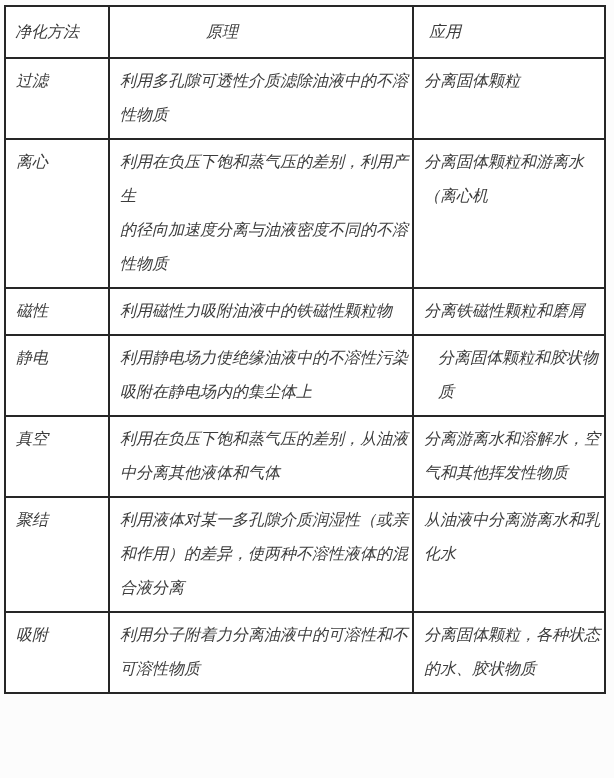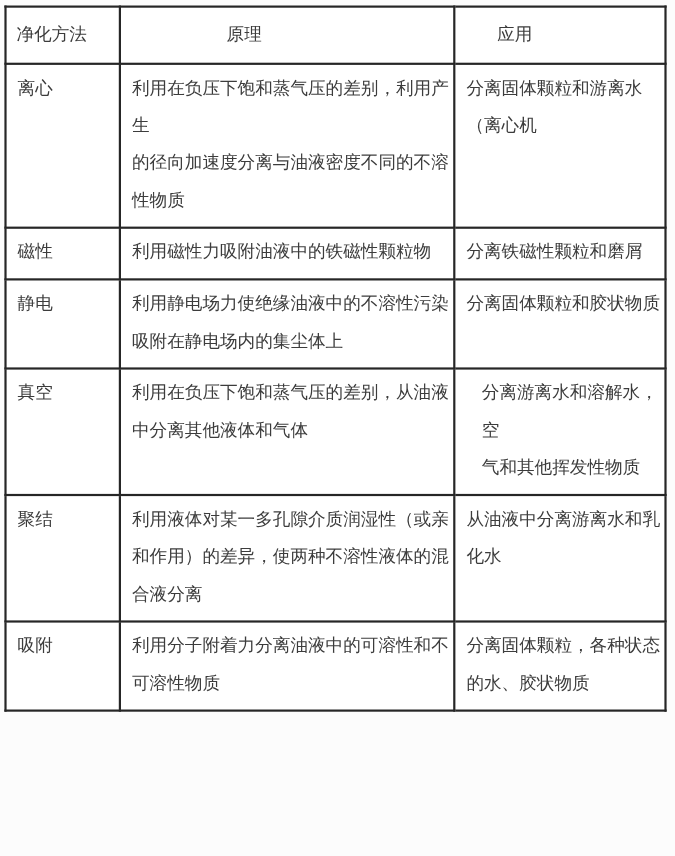--- a/index.html
+++ b/index.html
@@ -31,33 +31,34 @@
   table.purification td {
     border: 2px solid #262626;
     font-size: 16px;
     line-height: 34px;
     font-weight: normal;
     text-align: left;
     vertical-align: top;
     white-space: pre-line;
     overflow: hidden;
     box-sizing: border-box;
+    font-style: italic;
   }
   table.purification th {
     height: 52px;
     vertical-align: middle;
     padding: 0 4px 0 9px;
   }
   
   table.purification th.h-principle {
     padding-left: 96px;
   }
   
   table.purification th.h-application {
-    padding-left: 38px;
+    padding-left: 15px;
   }
   table.purification td {
     padding: 5px 4px 6px 10px;
   }
   
   table.purification tbody tr:nth-child(4) td {
     height: 38px;
   }
   
   table.purification tbody tr:nth-child(4) td:nth-child(3) {
@@ -76,20 +77,26 @@
       <col class="c-application">
     </colgroup>
     <thead>
       <tr>
         <th class="h-method">净化方法</th>
         <th class="h-principle">原理</th>
         <th class="h-application">应用</th>
       </tr>
     </thead>
     <tbody id="table-body">
+        <tr>
+          <td>过滤</td>
+          <td>利用多孔隙可透性介质滤除油液中的不溶
+性物质</td>
+          <td>分离固体颗粒</td>
+        </tr>
         <tr>
           <td>离心</td>
           <td>利用在负压下饱和蒸气压的差别，利用产生
 的径向加速度分离与油液密度不同的不溶
 性物质</td>
           <td>分离固体颗粒和游离水
 （离心机</td>
         </tr>
         <tr>
           <td>磁性</td>

